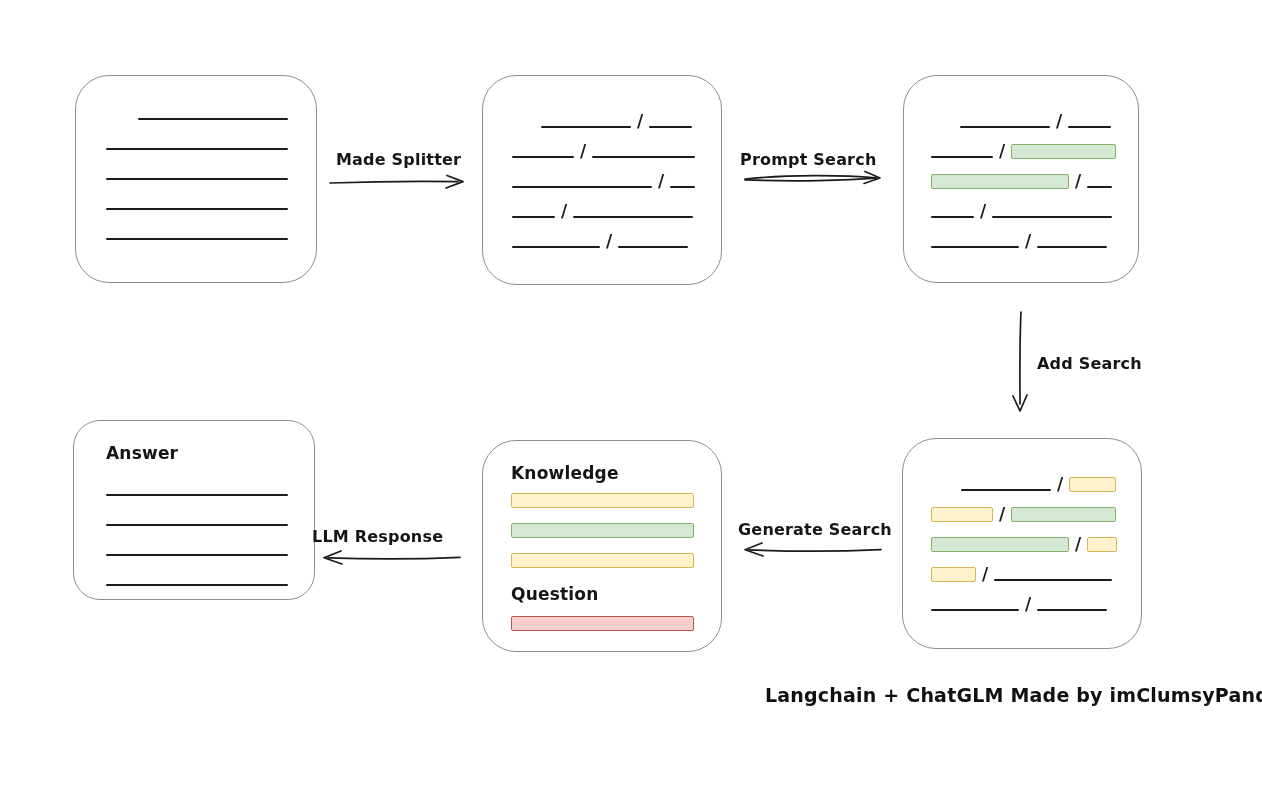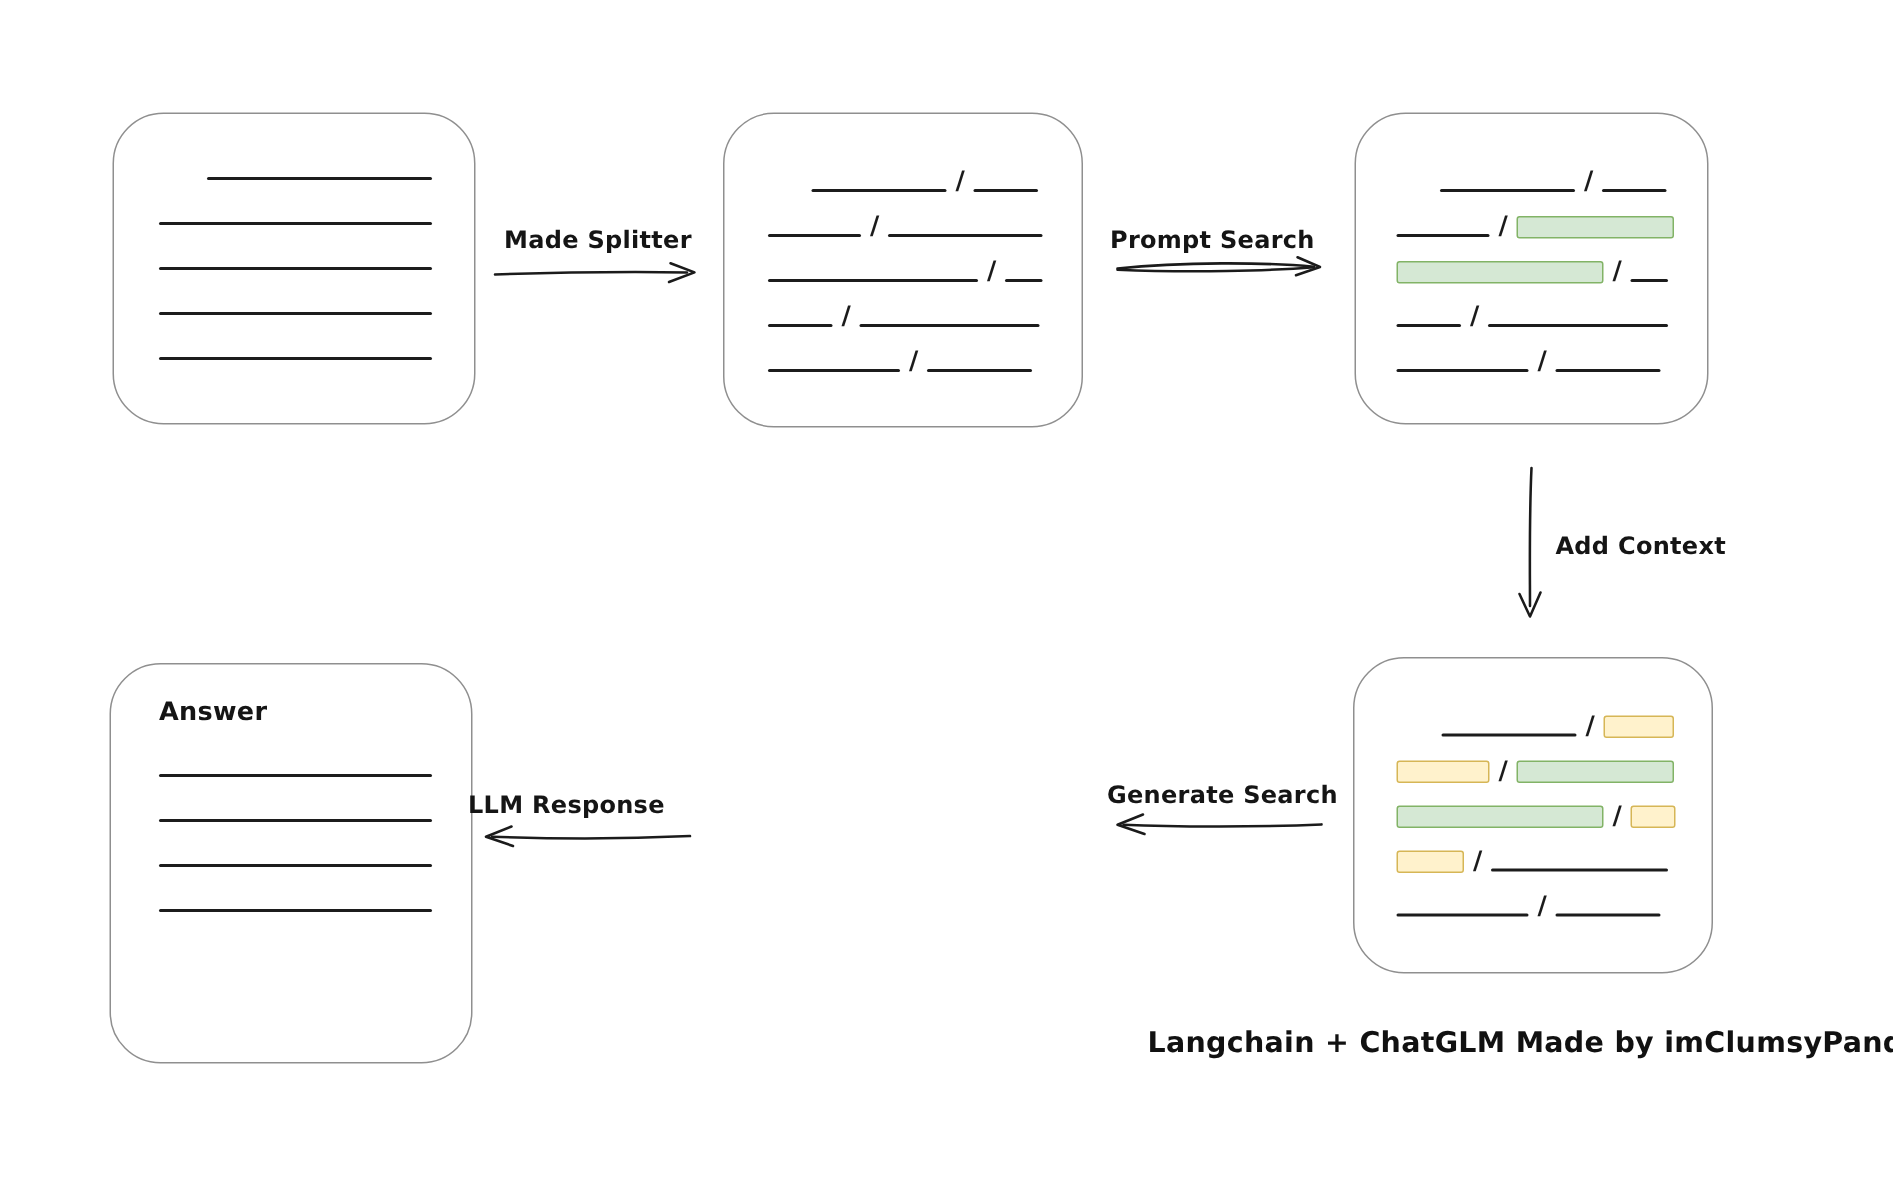--- a/index.html
+++ b/index.html
@@ -165,22 +165,41 @@
           <div class="seg-line" style="width: 118px;"></div>
         </div>
         <div class="seg-row">
           <div class="seg-line" style="width: 88px;"></div>
           <span class="seg-slash">/</span>
           <div class="seg-line" style="width: 70px;"></div>
         </div>
       </div>
   </div>
 
-
-  <div class="node" style="left:73px; top:442px; width:242px; height:267px;">
+  <div class="node" style="left:482px; top:440px; width:240px; height:212px;">
+    <div class="prompt-inner">
+      <div class="node-label" style="position:static;">Knowledge</div>
+      <div style="height:10px;"></div>
+      <div>
+          <div class="bar seg-yellow" style="width: 183px;"></div>
+          <div class="bar-gap"></div>
+          <div class="bar seg-green" style="width: 183px;"></div>
+          <div class="bar-gap"></div>
+          <div class="bar seg-yellow" style="width: 183px;"></div>
+        </div>
+      <div style="height:16px;"></div>
+      <div class="node-label" style="position:static;">Question</div>
+      <div style="height:12px;"></div>
+      <div>
+          <div class="bar seg-red" style="width: 183px;"></div>
+        </div>
+    </div>
+  </div>
+
+  <div class="node" style="left:73px; top:420px; width:242px; height:180px;border-radius:27px;">
     <div class="node-label" style="left:32px; top:22px;">Answer</div>
     <div class="rows" style="left:32px; top:59px;">
         <div class="seg-row">
           <div class="seg-line" style="width: 182px;"></div>
         </div>
         <div class="seg-row">
           <div class="seg-line" style="width: 182px;"></div>
         </div>
         <div class="seg-row">
           <div class="seg-line" style="width: 182px;"></div>
@@ -197,21 +216,21 @@
     <polyline points="119,5.5 135,11.6 118,18"></polyline>
   </svg>
 
   <div class="arrow-label" style="left:740px; top:150px; width:135px;">Prompt Search</div>
   <svg class="arrow-svg" style="left:743px; top:167px;" width="143" height="24" viewBox="0 0 143 24">
     <path d="M2,12 C 45,7.5 100,7.8 133,10.8"></path>
     <path d="M2,12.8 C 50,14.8 104,13.6 133,11.2"></path>
     <polyline points="122,4.5 137,11 121,16.5"></polyline>
   </svg>
 
-  <div class="arrow-label" style="left:1037px; top:354px; text-align:left;">Add Context</div>
+  <div class="arrow-label" style="left:1037px; top:354px; text-align:left;">Add Search</div>
   <svg class="arrow-svg" style="left:1008px; top:310px;" width="24" height="106" viewBox="0 0 24 106">
     <path d="M13,2 C 11.4,36 12,72 12,94"></path>
     <polyline points="5,86 12,101 19,85"></polyline>
   </svg>
 
   <div class="arrow-label" style="left:738px; top:520px; width:145px;">Generate Search</div>
   <svg class="arrow-svg" style="left:737px; top:538px;" width="146" height="24" viewBox="0 0 146 24">
     <path d="M144,11.6 C 100,13.6 44,13.2 12,11.8"></path>
     <polyline points="25,5 8,11.8 26,18"></polyline>
   </svg>

